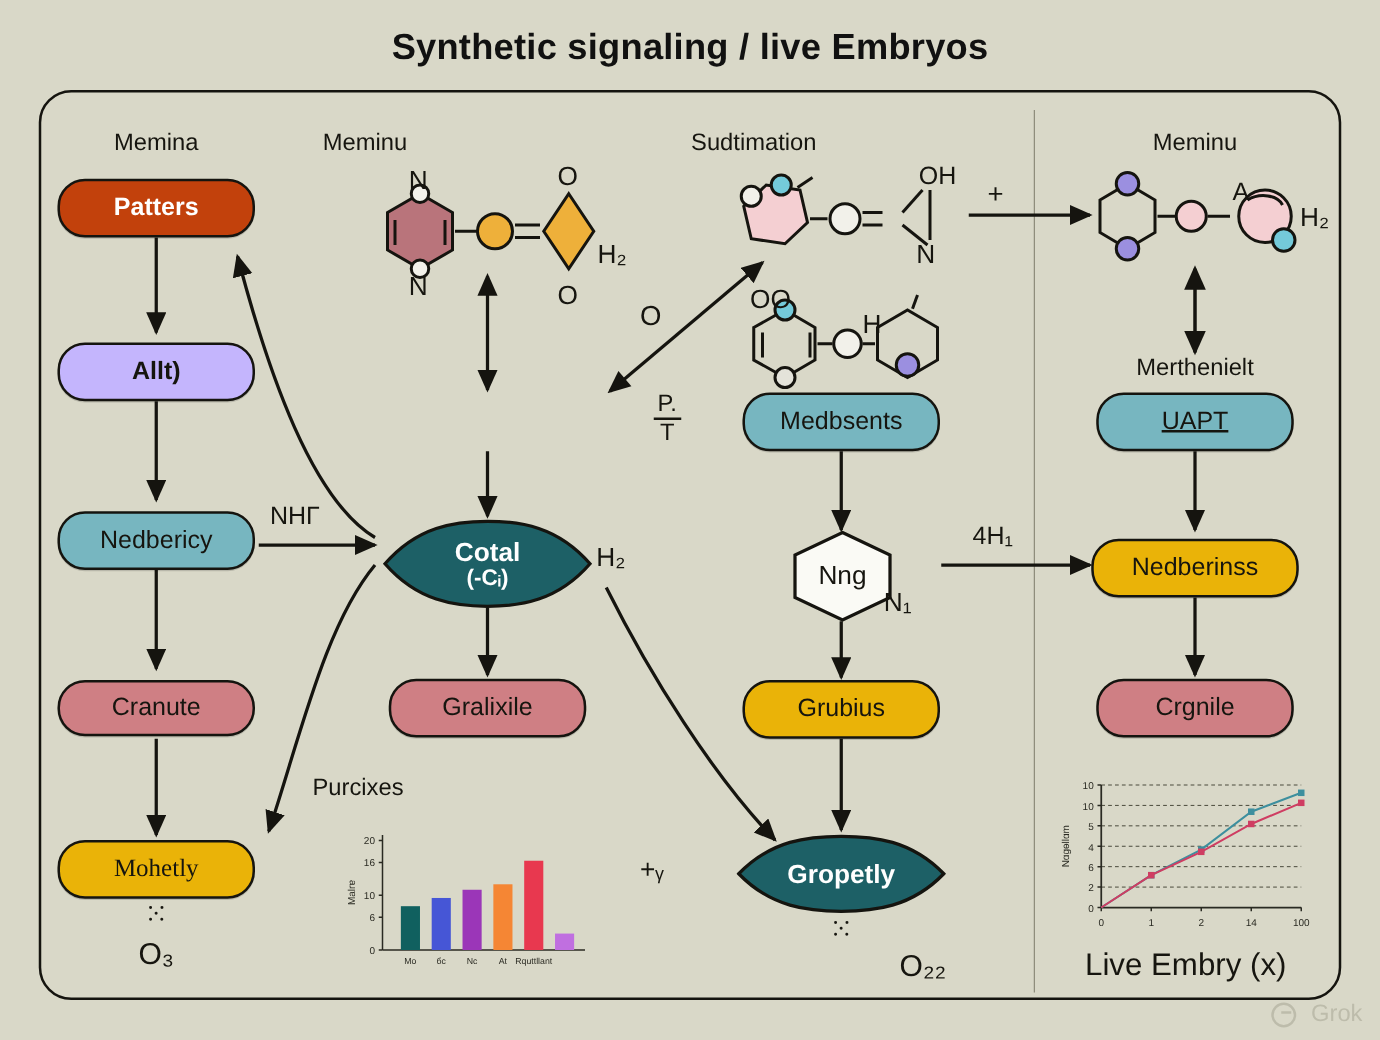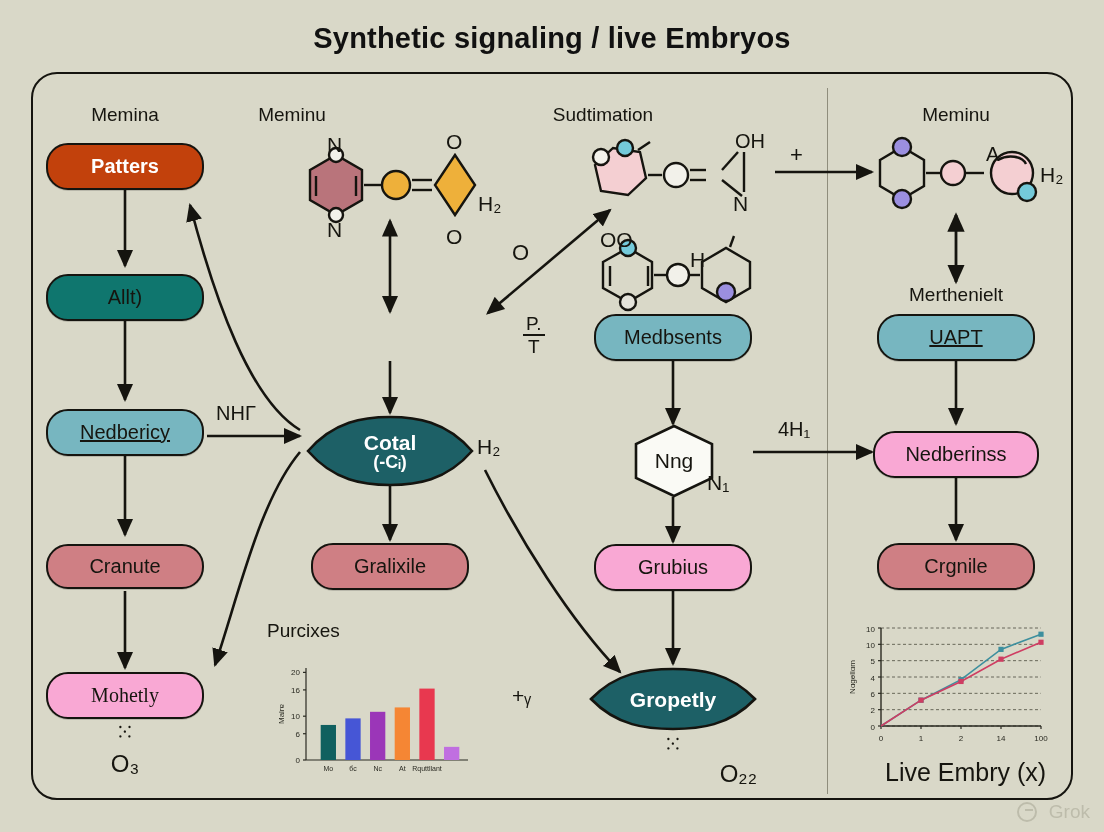--- a/index.html
+++ b/index.html
@@ -38,24 +38,24 @@
   .node{
     box-sizing:border-box;
     border:2.4px solid #15140f;
     border-radius:22px;
     display:flex;align-items:center;justify-content:center;
     font-size:20px;color:#16150f;
     text-align:center;line-height:1.05;
     box-shadow:0 1px 0 rgba(0,0,0,.15);
   }
   .n-dark{background:#c2410c;color:#ffffff;font-weight:600;}
-  .n-amber{background:#0f766e;}
+  .n-amber{background:#c4b5fd;font-weight:bold;}
   .n-teal{background:#77b6c0;}
   .n-rose{background:#cf7f84;}
-  .n-white{background:#f9a8d4;}
+  .n-white{background:#eab308;}
   .lens-wrap{position:absolute;}
   .lens-svg{position:absolute;left:0;top:0;}
   .lens-label{
     position:absolute;left:0;top:0;width:100%;height:100%;
     display:flex;flex-direction:column;align-items:center;justify-content:center;
     color:#fff;font-weight:600;font-size:21px;line-height:1.0;pointer-events:none;
   }
   .lens-label .sub{font-size:18px;}
 
   
@@ -68,21 +68,21 @@
   }
   .frac .num{display:block;border-bottom:2px solid #16150f;padding:0 3px 1px 3px;}
   .frac .den{display:block;padding-top:1px;}
 
   .dots{
     font-size:15px;letter-spacing:0;color:#16150f;line-height:.55;
     text-align:center;font-weight:700;
   }
 
   
-  .chart-title{font-size:19px;color:#16150f;margin-left:17px;}
+  .chart-title{font-size:19px;color:#16150f;}
   .axislabel{font-size:7px;fill:#2a2a22;font-family:"Liberation Sans",sans-serif;}
   .axislabel2{font-size:8px;fill:#2a2a22;font-family:"Liberation Sans",sans-serif;}
 
   
   #wm{
     right:14px;bottom:9px;font-size:19px;color:#b9b8a7;
     display:flex;align-items:center;gap:12px;opacity:.85;
   }
   #wm .wmk{
     display:inline-block;width:16px;height:16px;border:2px solid #b9b8a7;border-radius:50%;
@@ -200,21 +200,21 @@
     </g>
   </svg>
 
   <div class="abs colhead" style="left:45px;top:104px;width:160px;">Memina</div>
   <div class="abs colhead" style="left:212px;top:104px;width:160px;">Meminu</div>
   <div class="abs colhead" style="left:523px;top:104px;width:160px;">Sudtimation</div>
   <div class="abs colhead" style="left:876px;top:104px;width:160px;">Meminu</div>
 
   <div class="abs node n-dark" style="left:46px;top:143px;width:158px;height:47px;">Patters</div>
   <div class="abs node n-amber" style="left:46px;top:274px;width:158px;height:47px;">Allt)</div>
-  <div class="abs node n-teal" style="left:46px;top:409px;width:158px;height:47px;text-decoration:underline;">Nedbericy</div>
+  <div class="abs node n-teal" style="left:46px;top:409px;width:158px;height:47px;">Nedbericy</div>
   <div class="abs node n-rose" style="left:46px;top:544px;width:158px;height:45px;">Cranute</div>
   <div class="abs node n-white" style="left:46px;top:672px;width:158px;height:47px;font-family:Liberation Serif, serif;">Mohetly</div>
 
   <div class="abs dots" style="left:46px;top:728px;width:158px;">⁙</div>
   <div class="abs chem" style="left:46px;top:750px;width:158px;text-align:center;font-size:24px;">O₃</div>
 
   <div class="abs chem" style="left:216px;top:402px;font-size:20px;">NHΓ</div>
 
 
   <div class="lens-wrap" style="left:306px;top:415px;width:168px;height:72px;">

